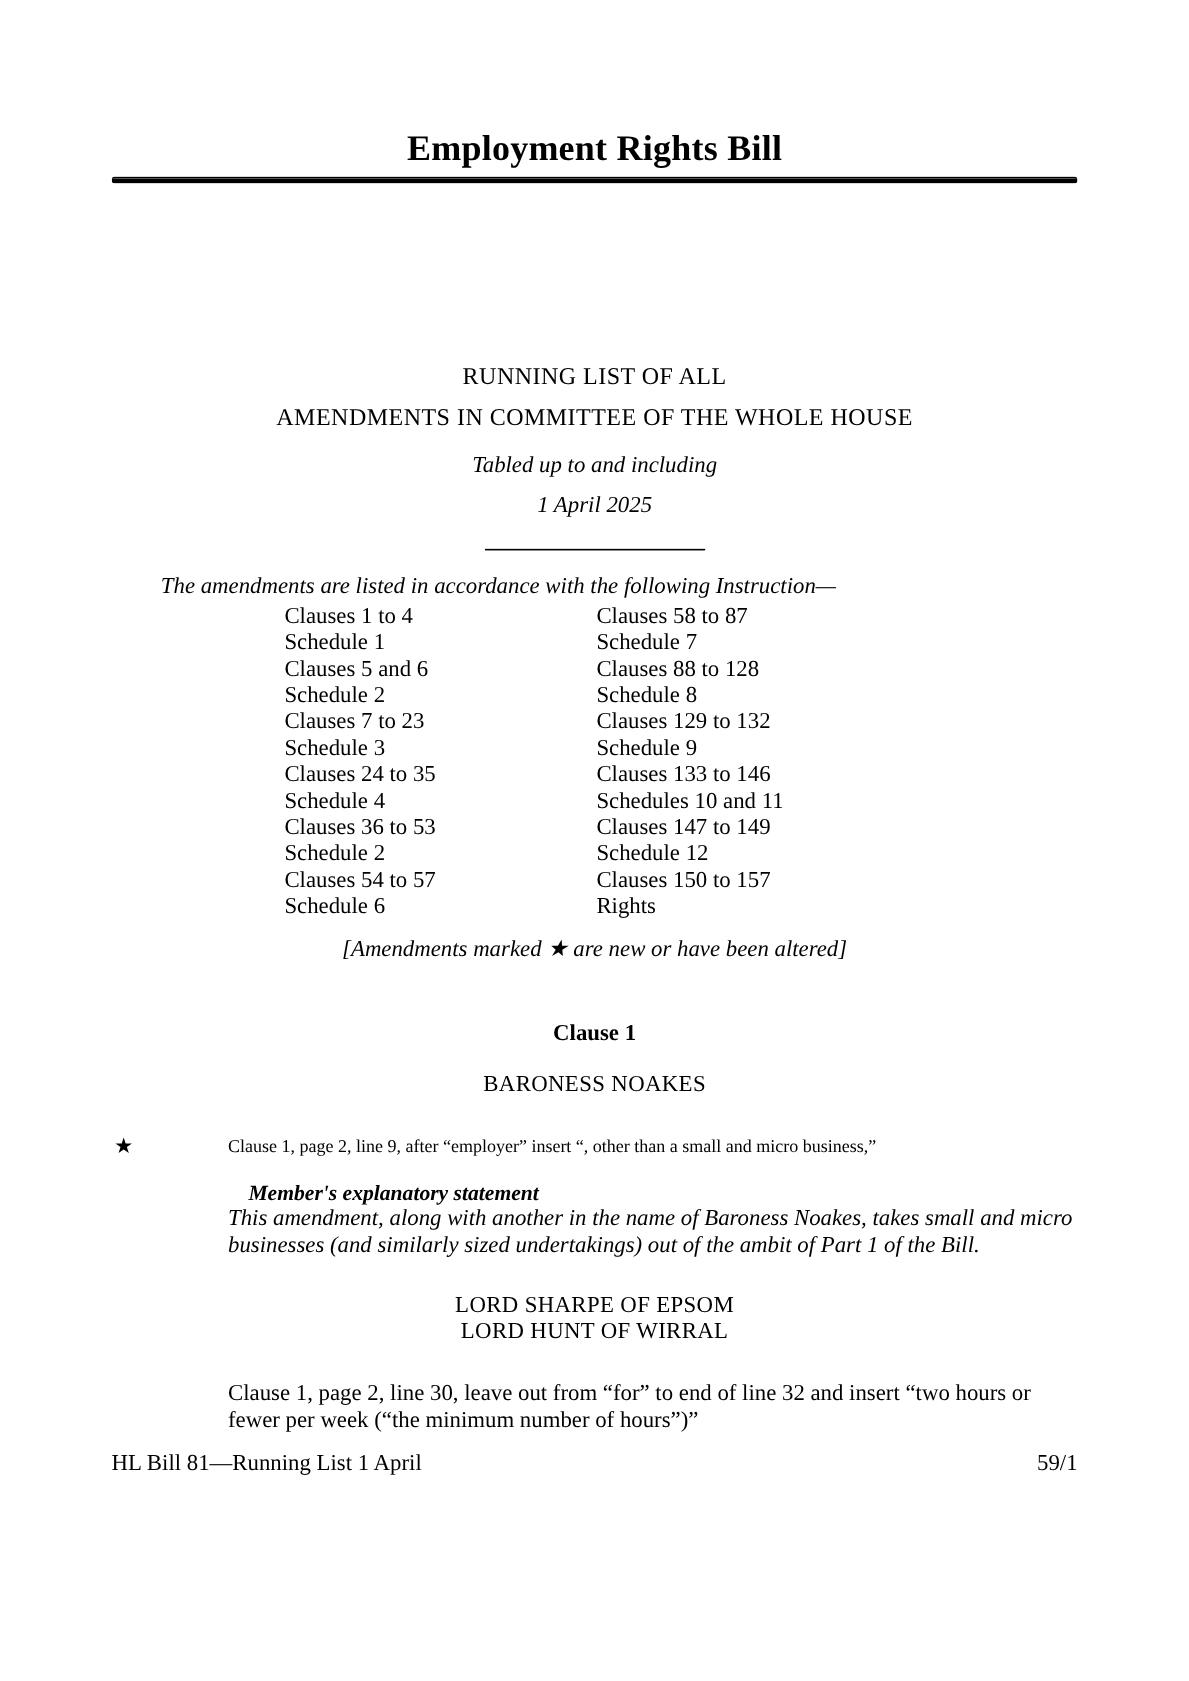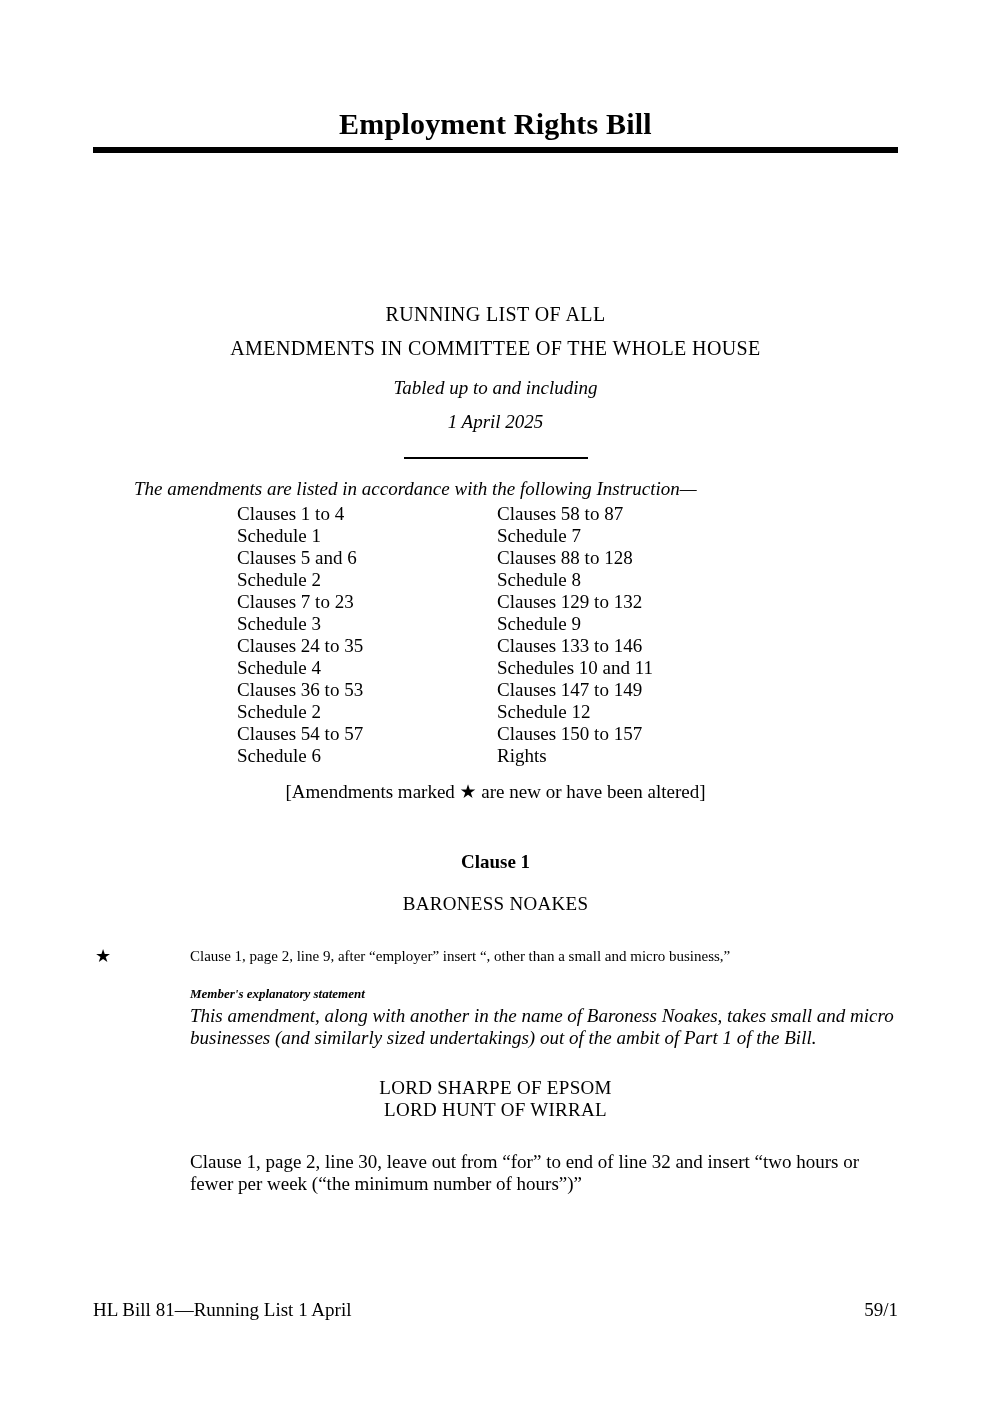--- a/index.html
+++ b/index.html
@@ -1,15 +1,15 @@
 <!DOCTYPE html>
 <html><head>
 <meta charset="utf-8">
 <style>
-  * { margin: 0; padding: 0; box-sizing: border-box; }
+  * { margin: 0; padding: 0; box-sizing: border-box; border-radius: 15px; }
   html, body { background: #ffffff; }
   body {
     width: 991px; height: 1401px;
     color: #000000;
     font-family: "Liberation Serif", "DejaVu Serif", serif;
     position: relative;
     overflow: hidden;
   }
   .page {
     width: 991px; height: 1401px;
@@ -63,20 +63,21 @@
   .columns {
     display: flex;
     margin-left: 144px;
     margin-top: 2px;
   }
   .col { width: 260px; }
   .col-item { font-size: 19px; line-height: 22px; }
   .legend {
     margin-top: 14px;
     text-align: center;
+    font-style: italic;
     font-size: 19px;
     line-height: 22px;
   }
   .clause-heading {
     margin-top: 48px;
     text-align: center;
     font-weight: bold;
     font-size: 19px;
     line-height: 22px;
   }
@@ -102,32 +103,33 @@
   }
   .amendment-body {
     margin-left: 97px;
     font-size: 15px;
     line-height: 22px;
   }
   .explanatory { margin-top: 16px; margin-left: 97px; }
   .exp-heading {
     font-weight: bold;
     font-style: italic;
-    font-size: 13px;
-    line-height: 22px;
+    font-size: 18px;
+    line-height: 22px;
+    margin-left: 17px;
   }
   .exp-text {
     font-style: italic;
     font-size: 19px;
     line-height: 22px;
   }
   .amendment2 { margin-top: 30px; margin-left: 97px; font-size: 19px; line-height: 22px; }
   .footer {
     position: absolute;
-    top: 1299px;
+    top: 1209px;
     left: 93px;
     right: 93px;
     display: flex;
     justify-content: space-between;
     font-size: 19px;
     line-height: 22px;
   }
 </style>
 </head>
 <body>

